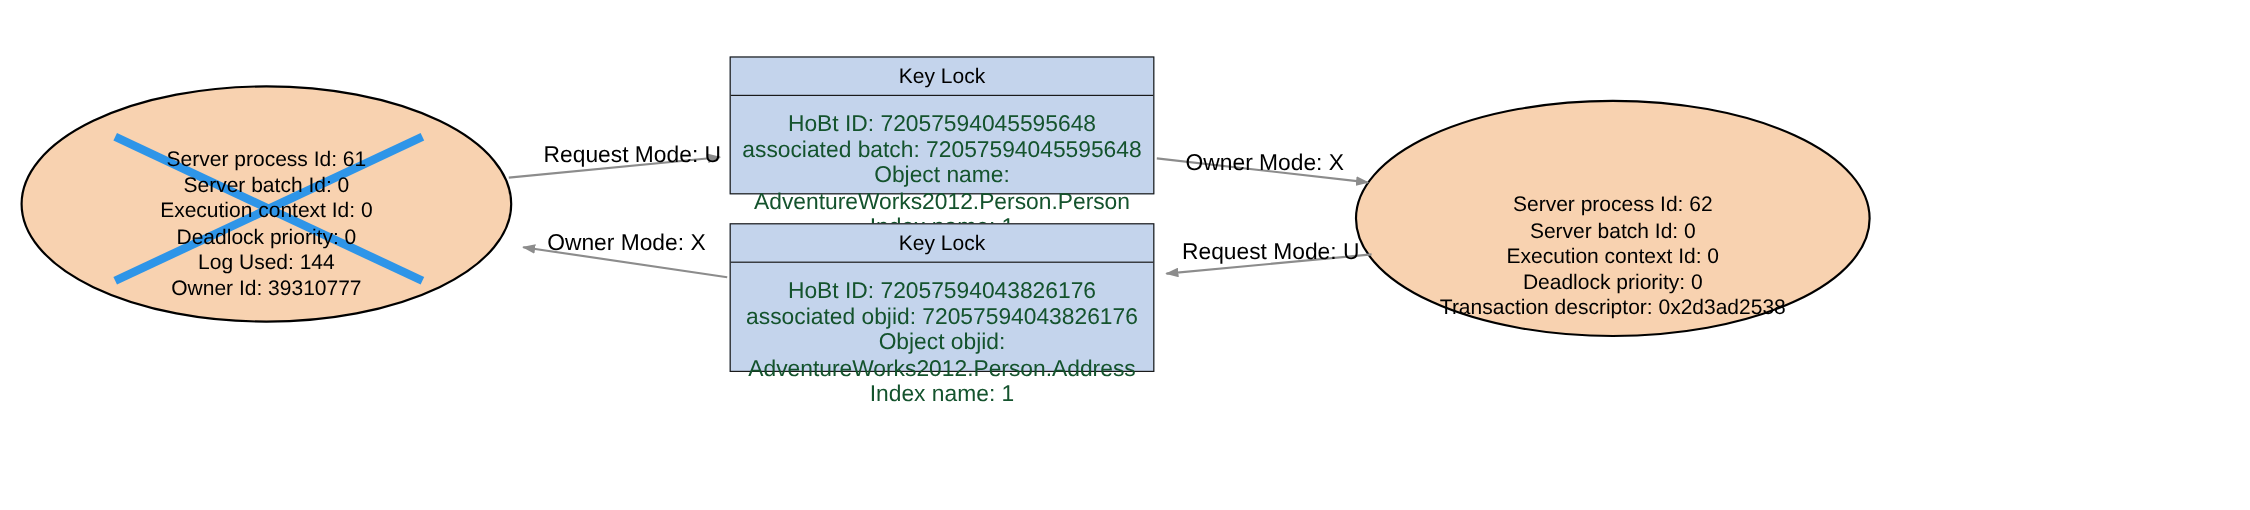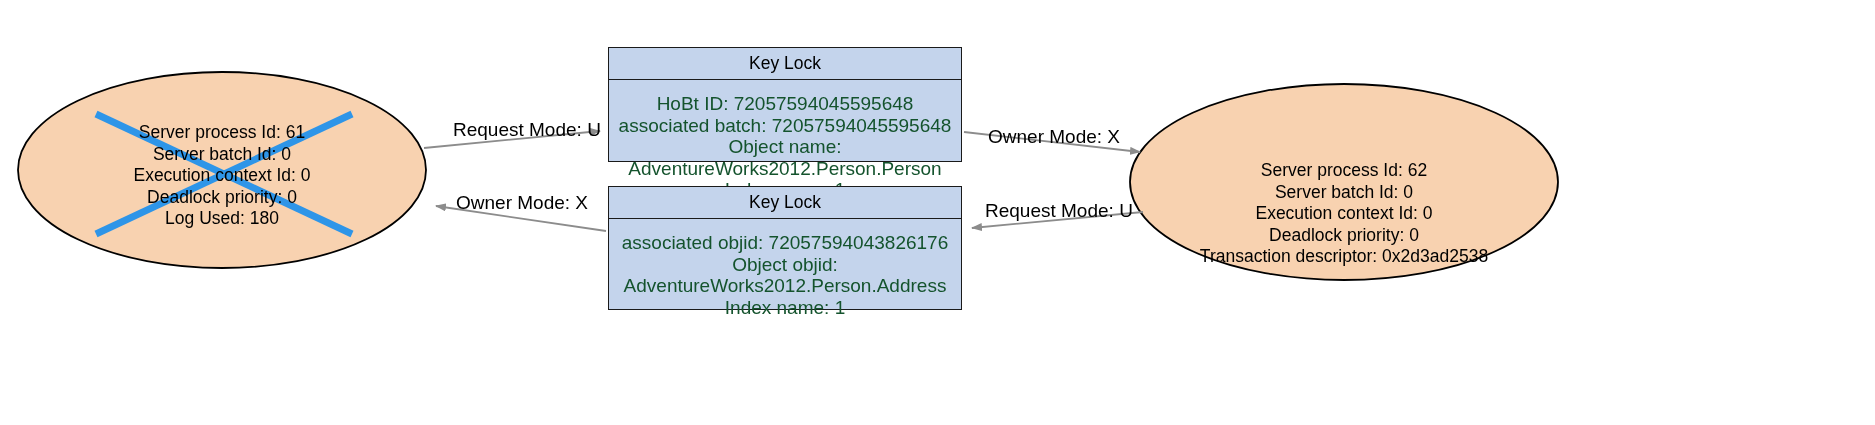--- a/index.html
+++ b/index.html
@@ -107,21 +107,22 @@
   <line x1="606" y1="231" x2="436" y2="206" stroke="#8c8c8c" stroke-width="1.8" marker-end="url(#arrowhead)"></line>
   <line x1="1143" y1="212" x2="972" y2="228" stroke="#8c8c8c" stroke-width="1.8" marker-end="url(#arrowhead)"></line>
 </svg>
 
 <div class="process-node" id="process-left">
   <div class="proc-text node-text">
     <div>Server process Id: 61</div>
     <div>Server batch Id: 0</div>
     <div>Execution context Id: 0</div>
     <div>Deadlock priority: 0</div>
-    <div>Log Used: 180</div>
+    <div>Log Used: 144</div>
+    <div>Owner Id: 39310777</div>
   </div>
 </div>
 
 <div class="process-node" id="process-right">
   <div class="proc-text node-text">
     <div>Server process Id: 62</div>
     <div>Server batch Id: 0</div>
     <div>Execution context Id: 0</div>
     <div>Deadlock priority: 0</div>
     <div>Transaction descriptor: 0x2d3ad2538</div>
@@ -134,20 +135,21 @@
     <div>HoBt ID: 72057594045595648</div>
     <div>associated batch: 72057594045595648</div>
     <div>Object name: AdventureWorks2012.Person.Person</div>
     <div>Index name: 1</div>
   </div>
 </div>
 
 <div class="resource-node" id="resource-bottom">
   <div class="resource-title">Key Lock</div>
   <div class="resource-body">
+    <div>HoBt ID: 72057594043826176</div>
     <div>associated objid: 72057594043826176</div>
     <div>Object objid: AdventureWorks2012.Person.Address</div>
     <div>Index name: 1</div>
   </div>
 </div>
 
 <div class="edge-label" id="edge-label-request-left">Request Mode: U</div>
 <div class="edge-label" id="edge-label-owner-right">Owner Mode: X</div>
 <div class="edge-label" id="edge-label-owner-left">Owner Mode: X</div>
 <div class="edge-label" id="edge-label-request-right">Request Mode: U</div>

